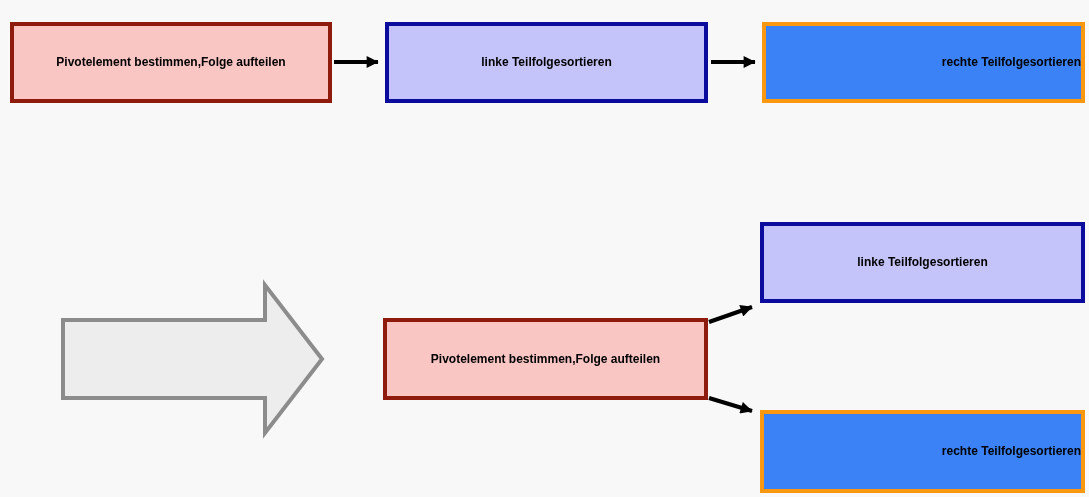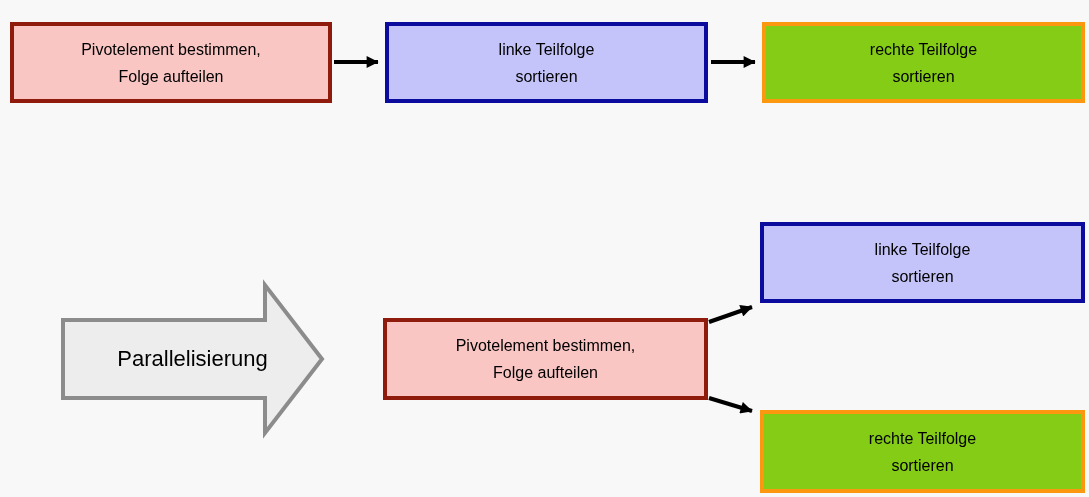--- a/index.html
+++ b/index.html
@@ -14,40 +14,42 @@
     height: 497px;
     background: #f8f8f8;
     overflow: hidden;
   }
   .node {
     position: absolute;
     box-sizing: border-box;
     border-style: solid;
     border-width: 4px;
     display: flex;
-    flex-direction: column;
+    flex-direction: row;
     align-items: center;
     justify-content: center;
     text-align: center;
-    font-size: 16px;
+    font-size: 12px;
     line-height: 27px;
     color: #000000;
+    font-weight: bold;
   }
   .node-pivot {
     background: #f9c6c4;
     border-color: #8e1b0c;
   }
   .node-left {
     background: #c4c4fa;
     border-color: #0b0b9d;
     align-items: center;
   }
   .node-right {
-    background: #84cc16;
+    background: #3b82f6;
     border-color: #fb9810;
+    justify-content: flex-end;
   }
   #seq-pivot  { left: 10px;  top: 22px;  width: 322px; height: 81px; }
   #seq-left   { left: 385px; top: 22px;  width: 323px; height: 81px; }
   #seq-right  { left: 762px; top: 22px;  width: 323px; height: 81px; }
   #par-pivot  { left: 383px; top: 318px; width: 325px; height: 82px; }
   #par-left   { left: 760px; top: 222px; width: 325px; height: 81px; }
   #par-right  { left: 760px; top: 410px; width: 325px; height: 83px; }
   .arrow-layer {
     position: absolute;
     left: 0;
@@ -111,15 +113,14 @@
 
     <polygon points="63,320 265,320 265,285 322,359 265,433 265,398 63,398" fill="#ededed" stroke="#8c8c8c" stroke-width="4" stroke-linejoin="miter"></polygon>
 
     <line x1="334" y1="62" x2="378" y2="62" stroke="#000000" stroke-width="4" marker-end="url(#ah)"></line>
     <line x1="711" y1="62" x2="755" y2="62" stroke="#000000" stroke-width="4" marker-end="url(#ah)"></line>
 
     <line x1="709" y1="322" x2="752" y2="307" stroke="#000000" stroke-width="4" marker-end="url(#ah)"></line>
     <line x1="709" y1="398" x2="752" y2="411" stroke="#000000" stroke-width="4" marker-end="url(#ah)"></line>
   </svg>
 
-  <div class="parallel-label">Parallelisierung</div>
 
 </div>
 
 </body></html>

